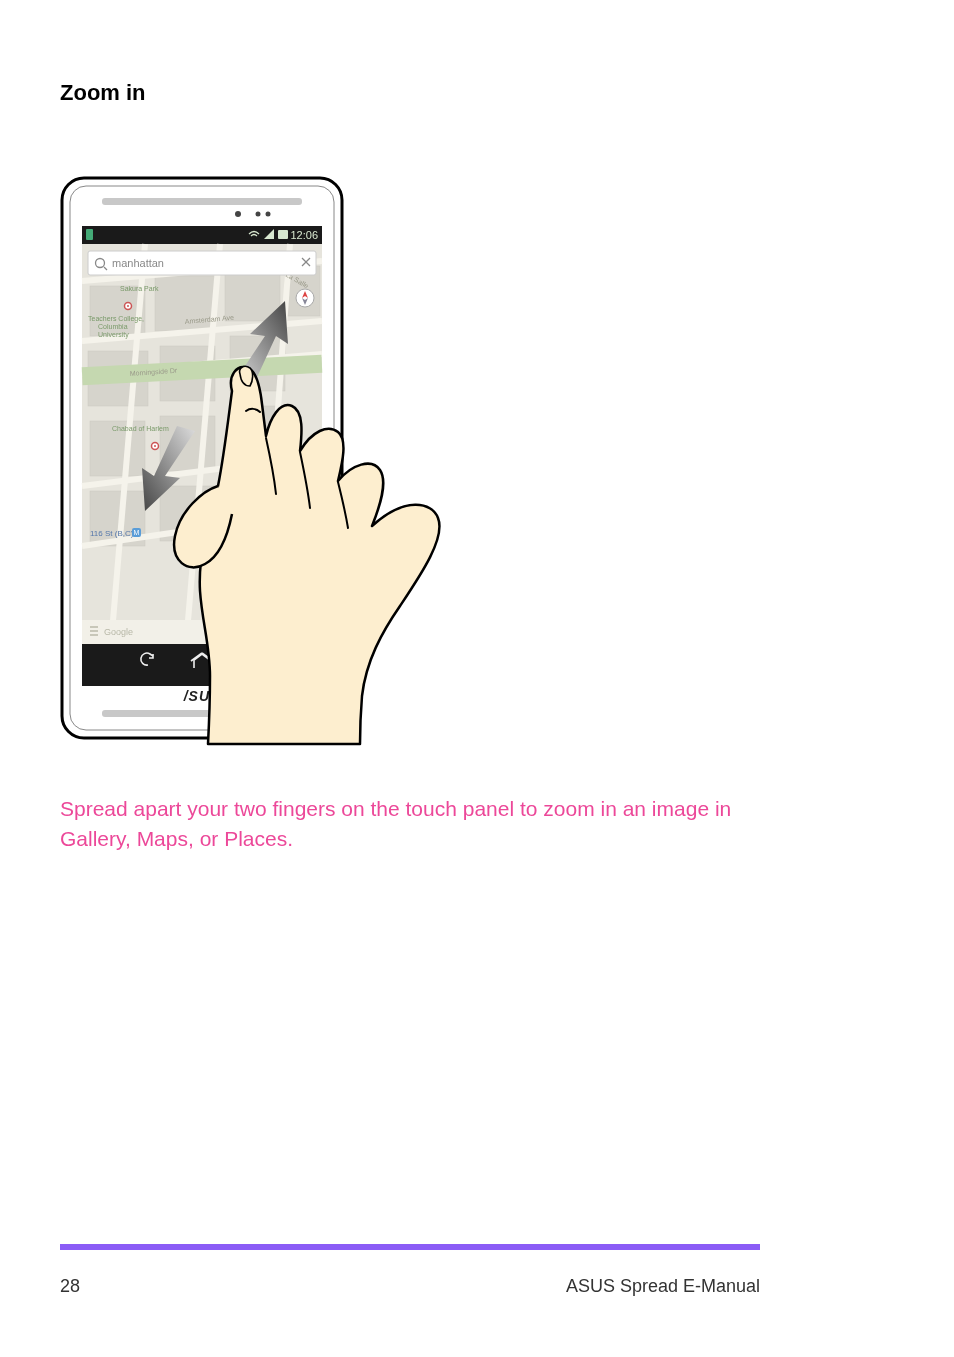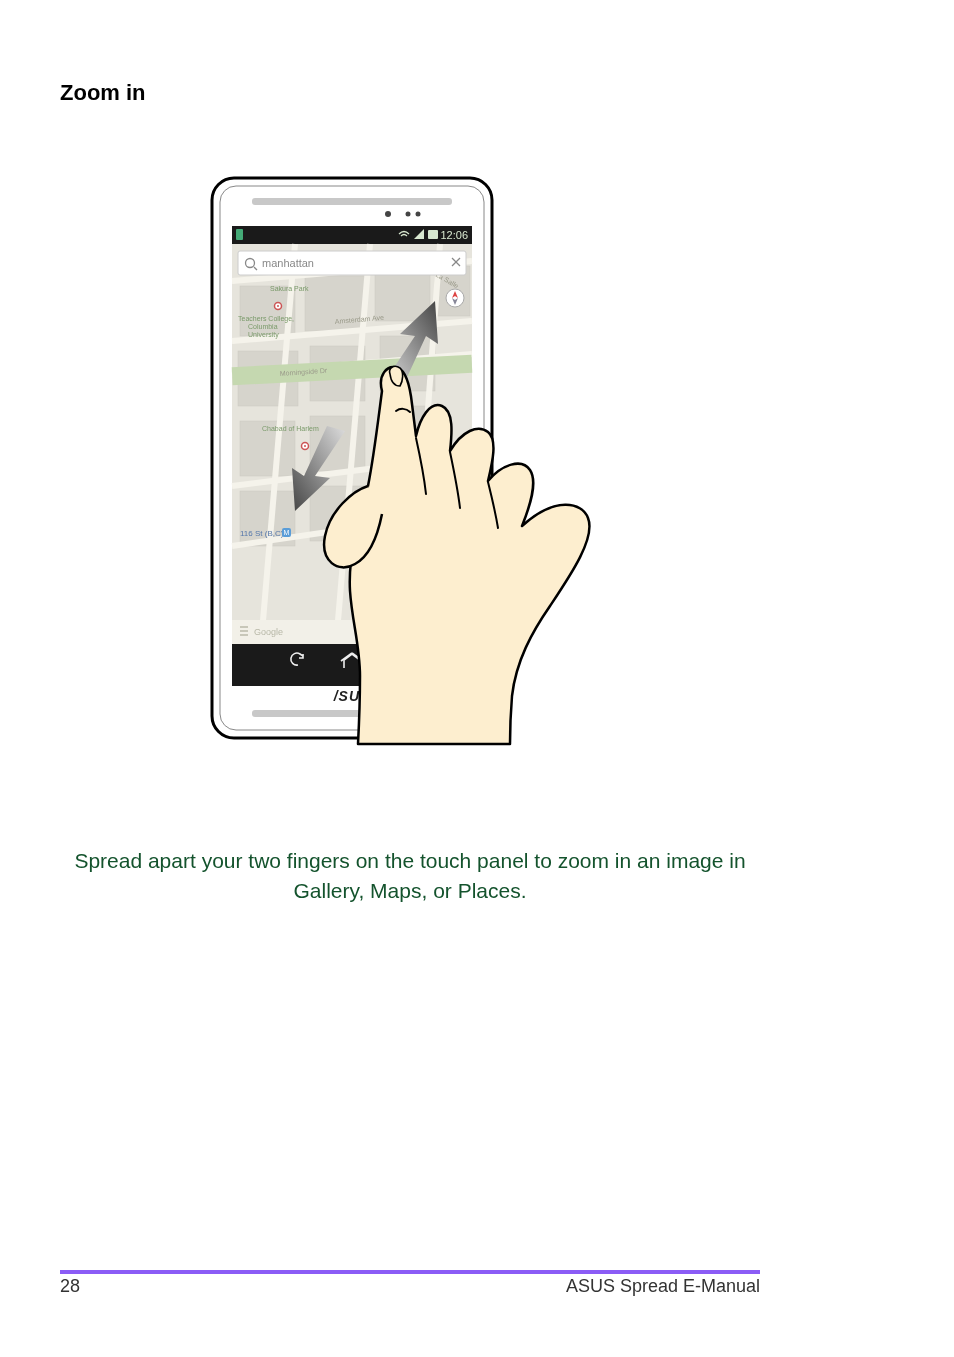--- a/index.html
+++ b/index.html
@@ -1,21 +1,21 @@
 <!DOCTYPE html>
 <html><head>
 <meta charset="utf-8">
 <style>
   * { margin: 0; padding: 0; box-sizing: border-box; }
   html, body { width: 954px; height: 1357px; background: #fff; font-family: "Segoe UI", Arial, sans-serif; }
   .page { position: relative; width: 820px; height: 1357px; padding: 80px 60px 0 60px; }
   .heading { font-weight: 700; font-size: 22px; color: #000; }
-  .illus-wrap { width: 100%; display: flex; justify-content: center; margin-top: 70px; }
-  .body-text { font-size: 21px; line-height: 1.45; color: #14532d; margin-top: 100px; text-align: center; }
-  .footer { position: absolute; left: 60px; right: 60px; bottom: 60px; border-top: 4px solid #8b5cf6; padding-top: 2px; display: flex; justify-content: space-between; font-size: 18px; color: #333; }
+  .illus-wrap { width: 100%; display: flex; margin-top: 70px; }
+  .body-text { font-size: 21px; line-height: 1.45; color: #ec4899; margin-top: 48px; }
+  .footer { position: absolute; left: 60px; right: 60px; bottom: 60px; border-top: 6px solid #8b5cf6; padding-top: 26px; display: flex; justify-content: space-between; font-size: 18px; color: #333; }
 </style>
 </head>
 <body>
 
 <div class="page">
   <div class="heading">Zoom in</div>
 
   <div class="illus-wrap">
     <svg width="400" height="570" viewBox="0 0 400 570">
 

